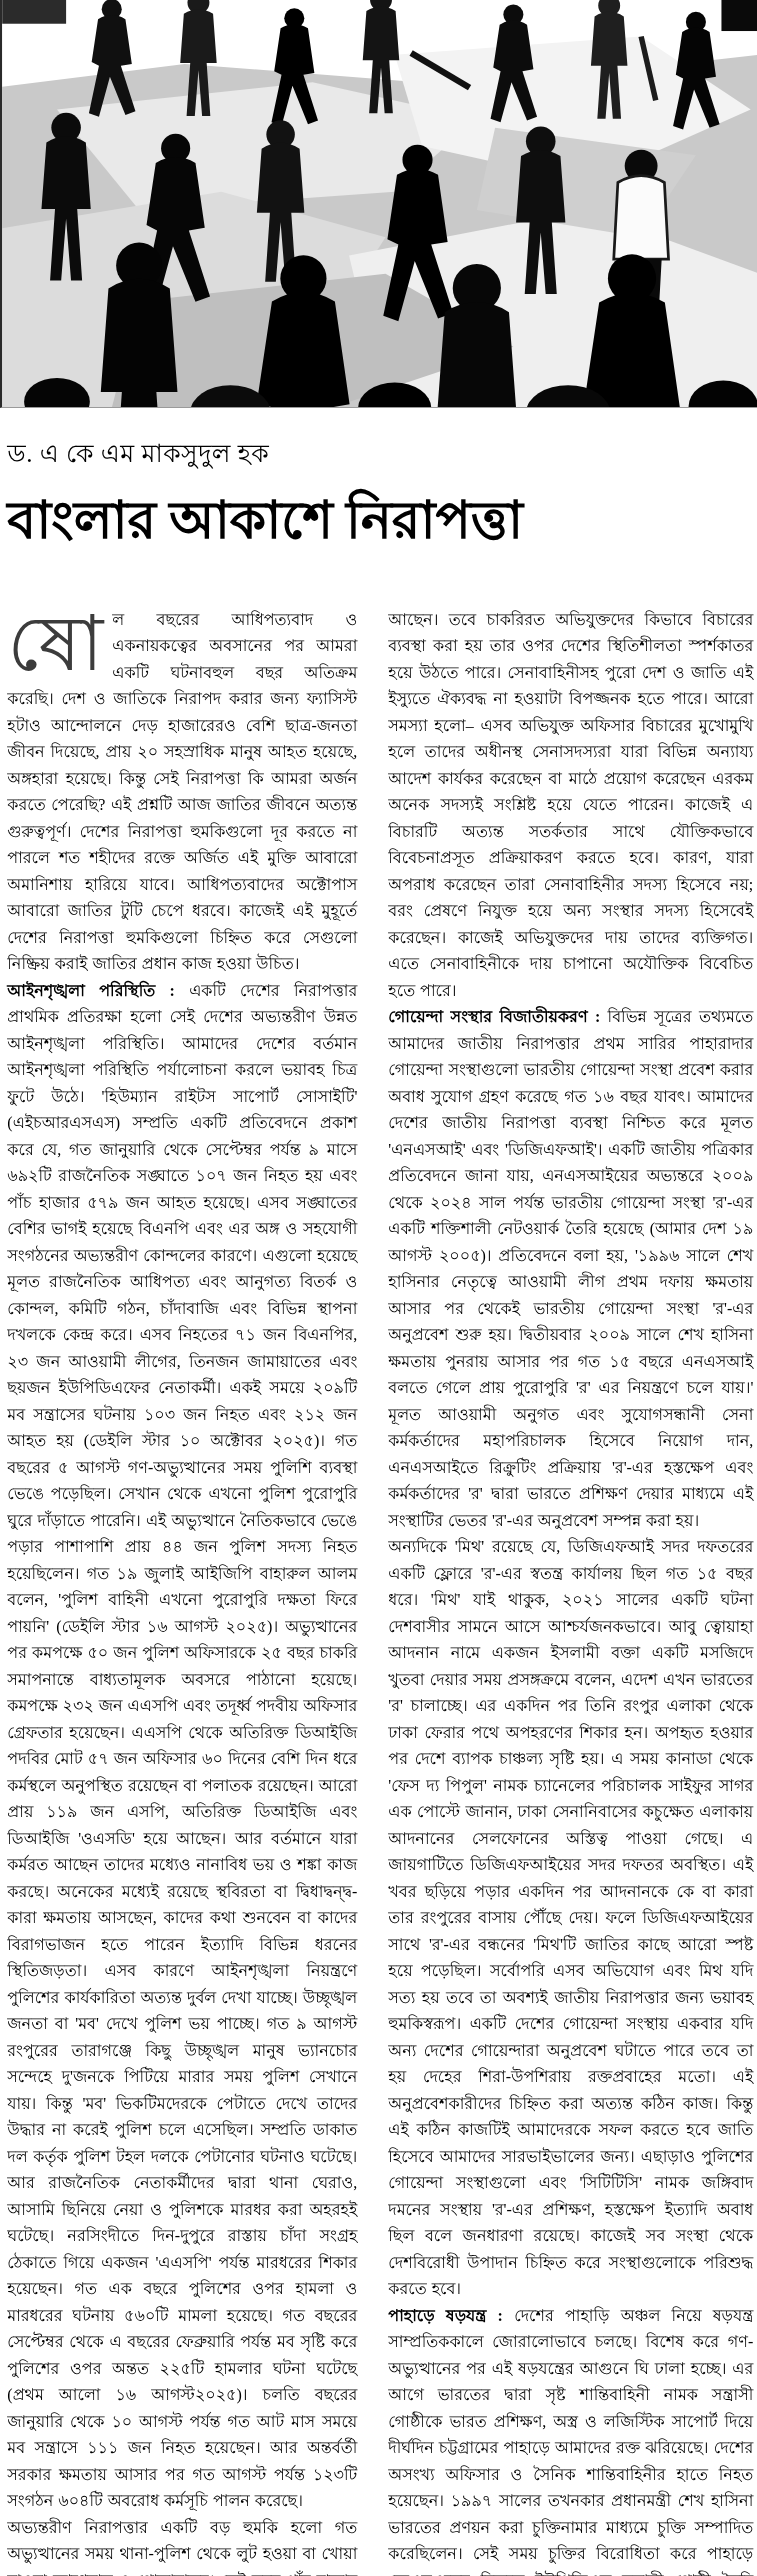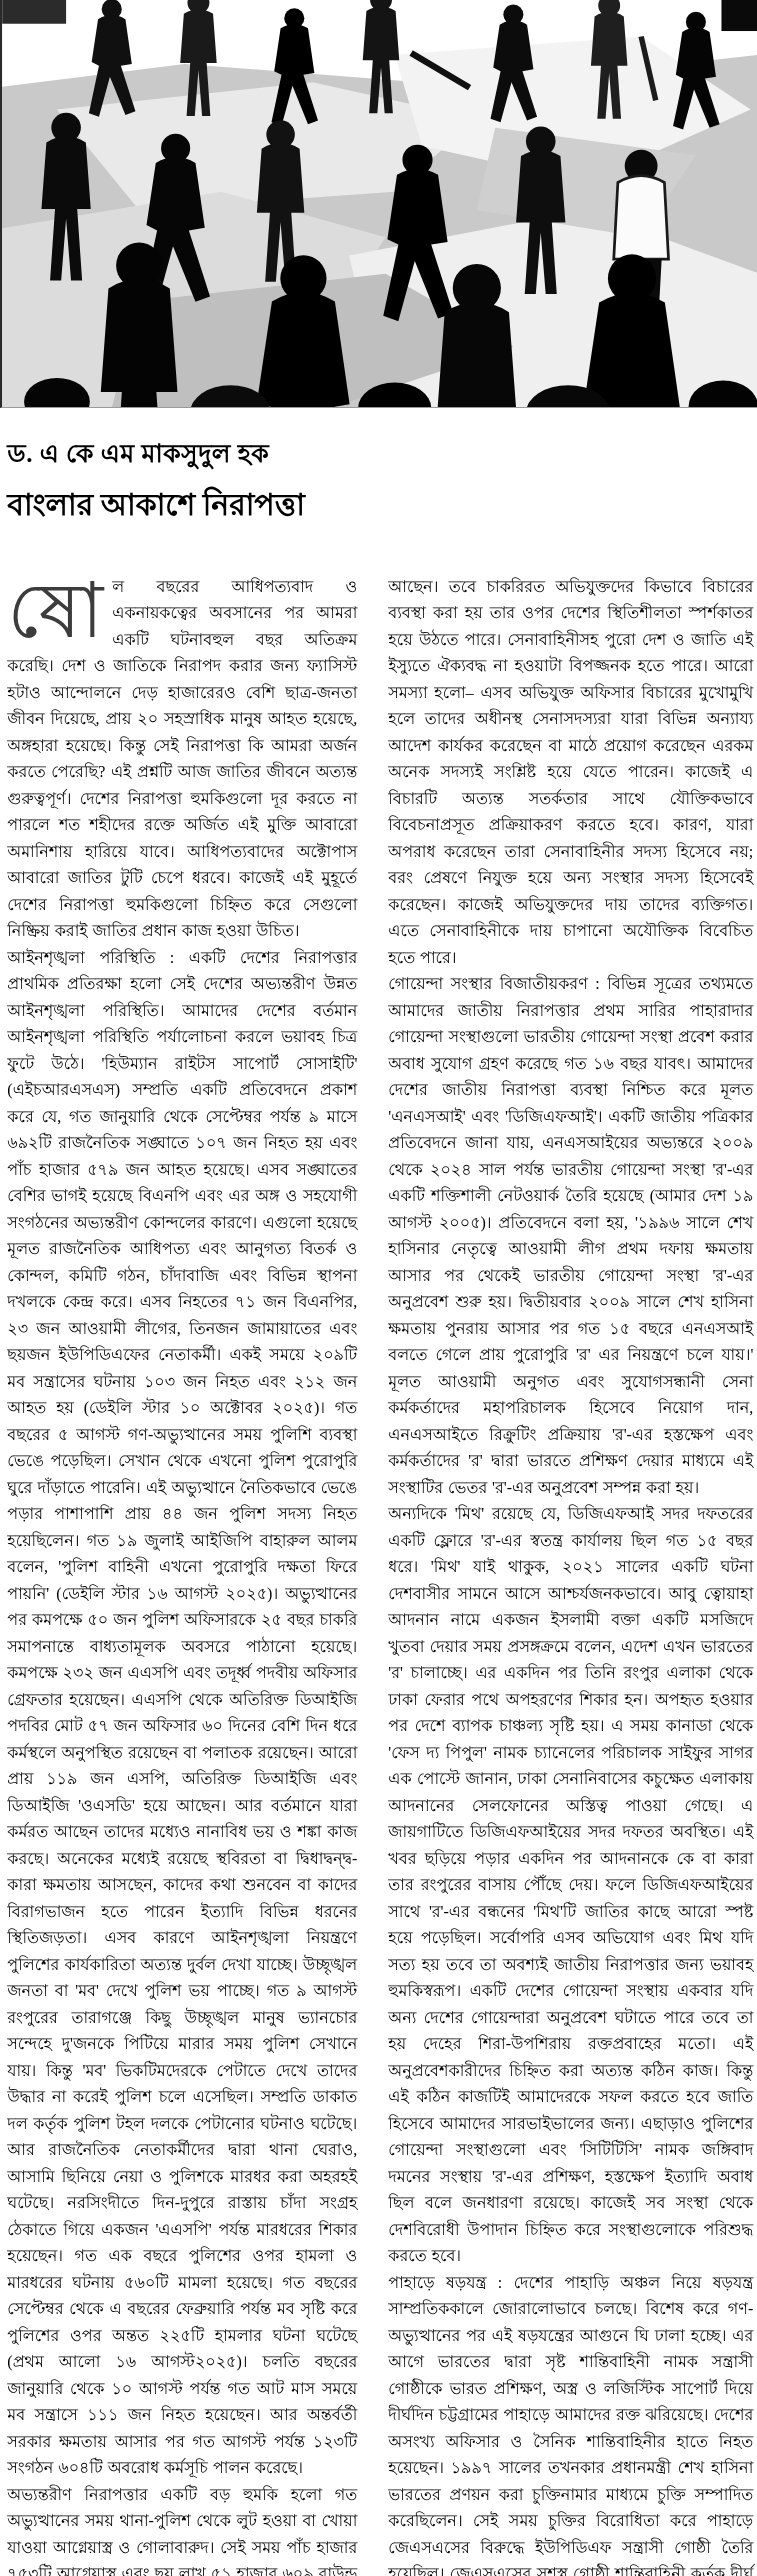--- a/index.html
+++ b/index.html
@@ -25,48 +25,48 @@
     box-sizing: border-box;
     border-bottom: 0.9px solid #9a9a9a;
     overflow: hidden;
     background: #cfcfcf;
   }
   .photo-wrap svg { display: block; }
   
   .byline {
     margin: 31px 9px 0 7.3px;
     font-size: 25px;
-    font-weight: bold;
+    font-weight: normal;
     line-height: 1.2;
     letter-spacing: 0.5px;
   }
   .headline {
     margin: 12.8px 9px 0 7.3px;
-    font-size: 30px;
+    font-size: 52px;
     font-weight: bold;
     line-height: 1.5;
   }
   .headline .hl-line { display: block; }
   
   .body-cols {
     display: flex;
     gap: 31px;
     padding: 47px 4.6px 0 7.3px;
     box-sizing: border-box;
   }
   .col { text-align: justify; }
   .col-0 { width: 350px; flex: 0 0 350px; }
   .col-1 { width: 365px; flex: 0 0 365px; }
   .col p {
     margin: 0;
     font-size: 16px;
     line-height: 26.5px;
     word-spacing: 0.9px;
   }
-  .col p b.lead { font-weight: normal; }
+  .col p b.lead { font-weight: bold; }
   .dropcap {
     float: left;
     font-size: 77px;
     line-height: 69px;
     padding: 3.7px 9px 0 0;
     color: #3c3c3c;
     font-weight: normal;
   }
 </style>
 </head>

